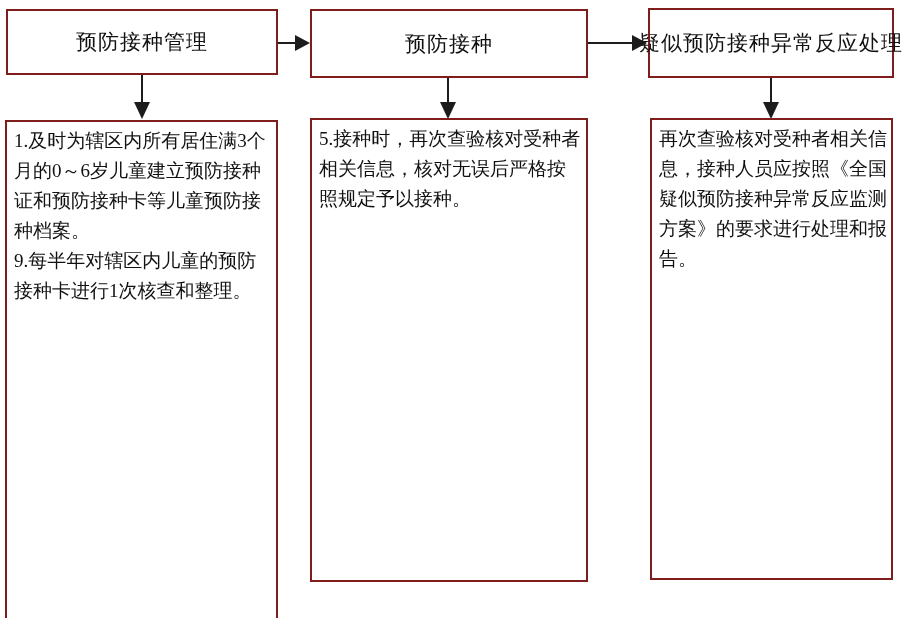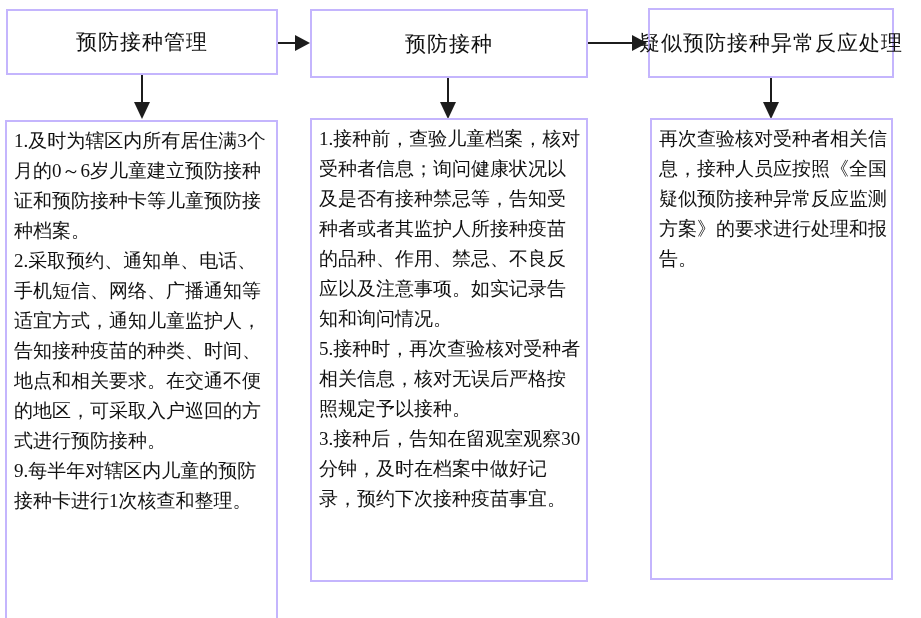--- a/index.html
+++ b/index.html
@@ -7,21 +7,21 @@
   .canvas {
     position:relative;
     width:921px; height:618px;
     background:#ffffff;
     color:#111111;
     font-family:"Liberation Serif","DejaVu Serif",serif;
     overflow:hidden;
   }
   .box {
     position:absolute;
-    border:2px solid #c4b5fd;
+    border:2px solid #7f1d1d;
     background:#ffffff;
   }
   .hbox {
     display:flex;
     align-items:center;
     justify-content:center;
     font-size:21px;
     letter-spacing:1px;
     white-space:nowrap;
   }
@@ -83,27 +83,24 @@
     <div class="ahead-d" style="left:440px; top:102px;"></div>
   </div>
 
   <div>
     <div class="aline-v" style="left:770px; top:78px; height:25px;"></div>
     <div class="ahead-d" style="left:763px; top:102px;"></div>
   </div>
 
   <div class="box dbox" style="left:5px; top:120px; width:273px; height:582px;">
     <p>1.及时为辖区内所有居住满3个月的0～6岁儿童建立预防接种证和预防接种卡等儿童预防接种档案。</p>
-    <p>2.采取预约、通知单、电话、手机短信、网络、广播通知等适宜方式，通知儿童监护人，告知接种疫苗的种类、时间、地点和相关要求。在交通不便的地区，可采取入户巡回的方式进行预防接种。</p>
     <p>9.每半年对辖区内儿童的预防接种卡进行1次核查和整理。</p>
   </div>
 
   <div class="box dbox" style="left:310px; top:118px; width:278px; height:464px;">
-    <p>1.接种前，查验儿童档案，核对受种者信息；询问健康状况以及是否有接种禁忌等，告知受种者或者其监护人所接种疫苗的品种、作用、禁忌、不良反应以及注意事项。如实记录告知和询问情况。</p>
     <p>5.接种时，再次查验核对受种者相关信息，核对无误后严格按照规定予以接种。</p>
-    <p>3.接种后，告知在留观室观察30分钟，及时在档案中做好记录，预约下次接种疫苗事宜。</p>
   </div>
 
   <div class="box dbox" style="left:650px; top:118px; width:243px; height:462px;">
     <p>再次查验核对受种者相关信息，接种人员应按照《全国疑似预防接种异常反应监测方案》的要求进行处理和报告。</p>
   </div>
 
 </div>
 
 </body></html>

